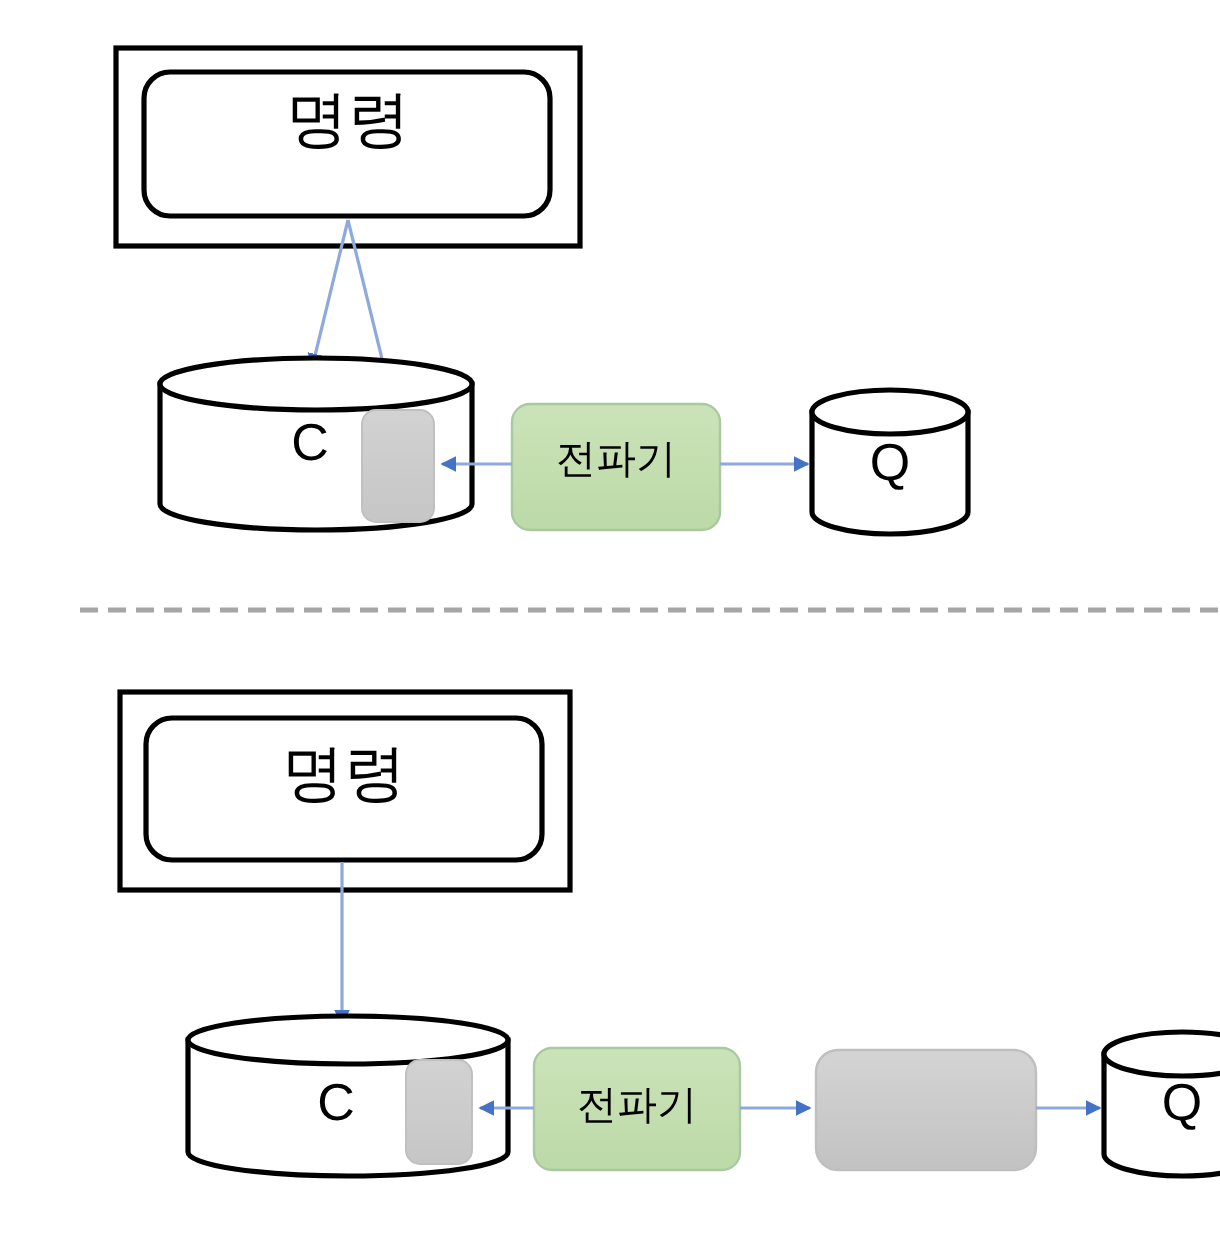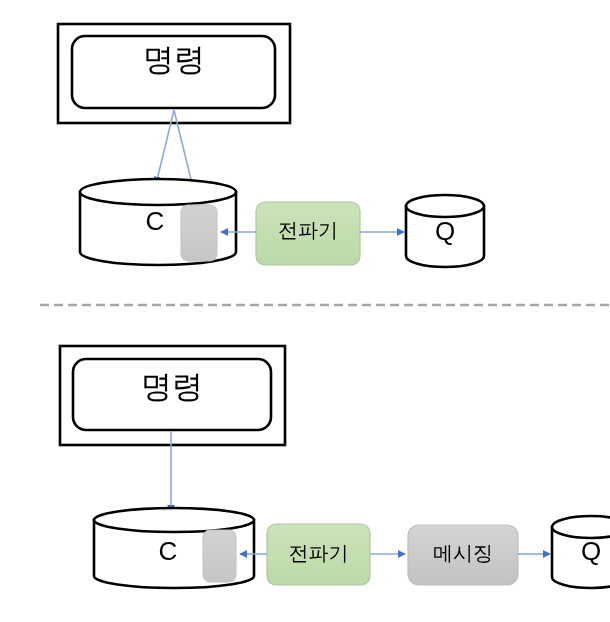--- a/index.html
+++ b/index.html
@@ -212,17 +212,16 @@
   <p class="lbl lbl-prop-top">전파기</p>
 
   <p class="lbl lbl-q-top">Q</p>
 
   <p class="lbl lbl-cmd-bot">명령</p>
 
   <p class="lbl lbl-c-bot">C</p>
 
   <p class="lbl lbl-prop-bot">전파기</p>
 
-  <p class="lbl lbl-msg-bot">메시징</p>
 
   <p class="lbl lbl-q-bot">Q</p>
 
 </div>
 
 </body></html>

